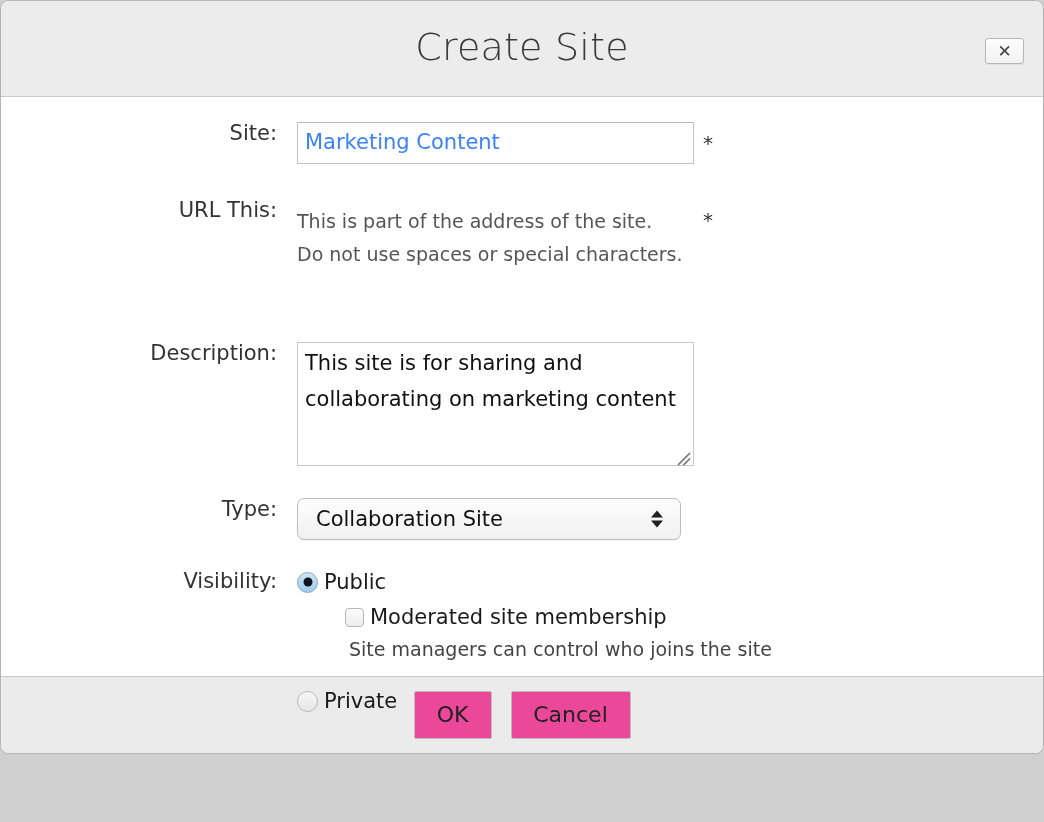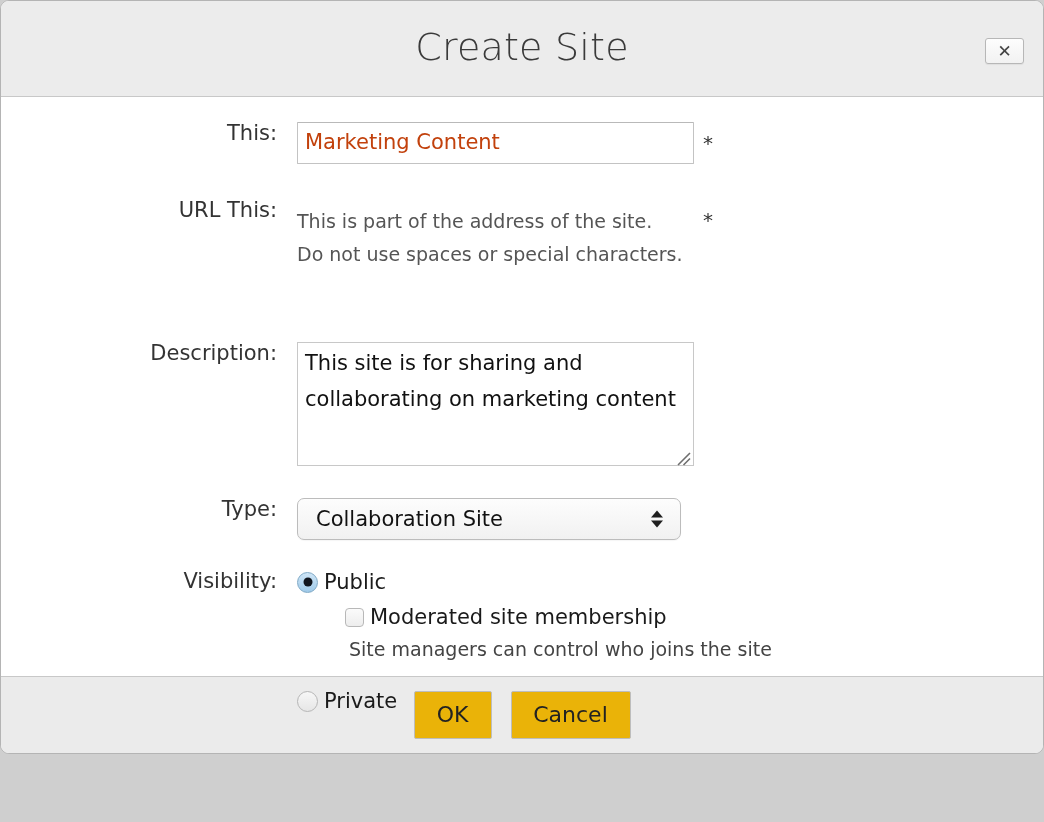--- a/index.html
+++ b/index.html
@@ -89,21 +89,21 @@
     white-space: nowrap;
   }
   .ctrl { position: relative; }
 
   
   .txt {
     width: 397px;
     height: 42px;
     font-size: 21px;
     font-family: "DejaVu Sans", sans-serif;
-    color: #c2410c;
+    color: #3b82f6;
     padding: 2px 6px 4px 7px;
     border: 1px solid #c3c3c3;
     border-top-color: #b9b9b9;
     background: #fff;
     border-radius: 1px;
     outline: none;
   }
   .req {
     position: absolute;
     left: 406px;
@@ -242,21 +242,21 @@
     border-top: 1px solid #c8c8c8;
     display: flex;
     align-items: center;
     justify-content: center;
     gap: 19px;
   }
   .btn {
     min-width: 78px;
     height: 48px;
     padding: 0 16px;
-    background: #eab308;
+    background: #ec4899;
     border: 1px solid #bdbdbd;
     border-radius: 2px;
     font-size: 22px;
     font-family: "DejaVu Sans", sans-serif;
     color: #222;
     cursor: pointer;
     line-height: 1;
   }
   .btn.cancel { min-width: 120px; }
 </style>
@@ -268,21 +268,21 @@
   <div class="dlg-header">
     <div class="dlg-title">Create Site</div>
     <div class="close-btn">
       <span class="glyph">✕</span>
     </div>
   </div>
 
   <div class="dlg-body">
 
     <div class="row" style="left:0; top:25px;">
-      <div class="lbl">This:</div>
+      <div class="lbl">Site:</div>
       <div class="ctrl">
         <input class="txt" type="text" value="Marketing Content" style="">
         <span class="req">*</span>
       </div>
     </div>
 
     <div class="row" style="left:0; top:102px;">
       <div class="lbl">URL This:</div>
       <div class="ctrl">
         <span class="req">*</span>

